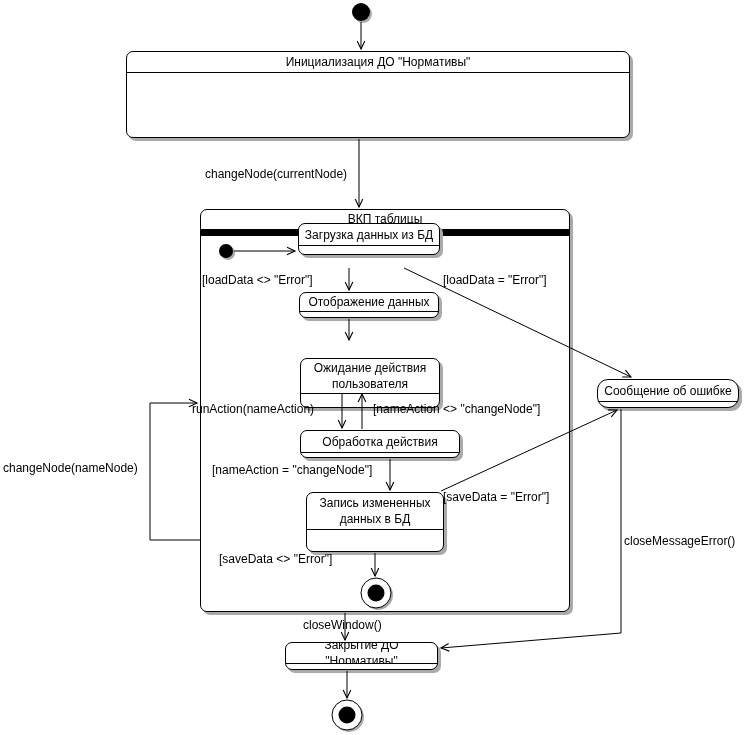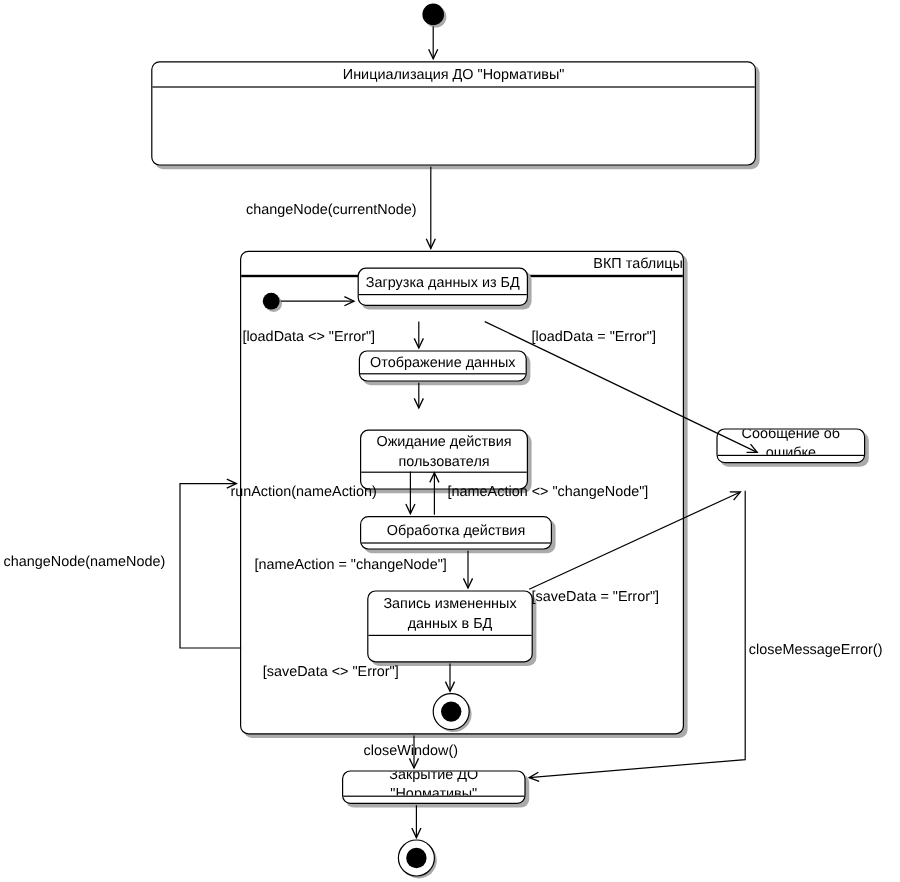--- a/index.html
+++ b/index.html
@@ -13,21 +13,21 @@
     box-shadow:3px 3px 0 #aaa;display:flex;flex-direction:column;z-index:2;
     box-sizing:border-box;
   }
   .state .title{
     flex:1;display:flex;align-items:center;justify-content:center;
     text-align:center;line-height:16px;padding:0 2px;overflow:hidden;white-space:pre-line;
   }
   .state .foot{border-top:1px solid #000;flex:0 0 auto;}
   .composite{z-index:1;}
   .comp-title{
-    flex:0 0 19px;border-bottom:2px solid #000000;text-align:right;line-height:19px;
+    flex:0 0 19px;border-bottom:7px solid #000000;text-align:center;line-height:19px;
   }
   .comp-body{flex:1;}
   .initbox .title{flex:0 0 20px;line-height:20px;border-bottom:1px solid #000;}
   .initbox .actions{flex:1;text-align:center;padding-top:2px;}
   .initbox .actions div{line-height:15px;white-space:nowrap;}
   .tlabel{position:absolute;z-index:6;white-space:nowrap;line-height:13px;}
 </style>
 </head>
 <body>
 
@@ -60,21 +60,21 @@
   <div class="state" style="left:300px;top:430px;width:160px;height:28px;">
     <div class="title">Обработка действия</div>
     <div class="foot" style="height:4px;"></div>
   </div>
 
   <div class="state" style="left:306px;top:492px;width:138px;height:60px;">
     <div class="title">Запись измененных данных в БД</div>
     <div class="foot" style="height:21px;"></div>
   </div>
 
-  <div class="state" style="left:597px;top:357px;width:124px;height:29px;">
+  <div class="state" style="left:597px;top:379px;width:142px;height:29px;border-radius:11px;">
     <div class="title">Сообщение об ошибке</div>
     <div class="foot" style="height:5px;"></div>
   </div>
 
   <div class="state" style="left:285px;top:642px;width:153px;height:28px;">
     <div class="title">Закрытие ДО "Нормативы"</div>
     <div class="foot" style="height:5px;"></div>
   </div>
 
   <div class="tlabel" style="left:205px;top:168px;">changeNode(currentNode)</div>

